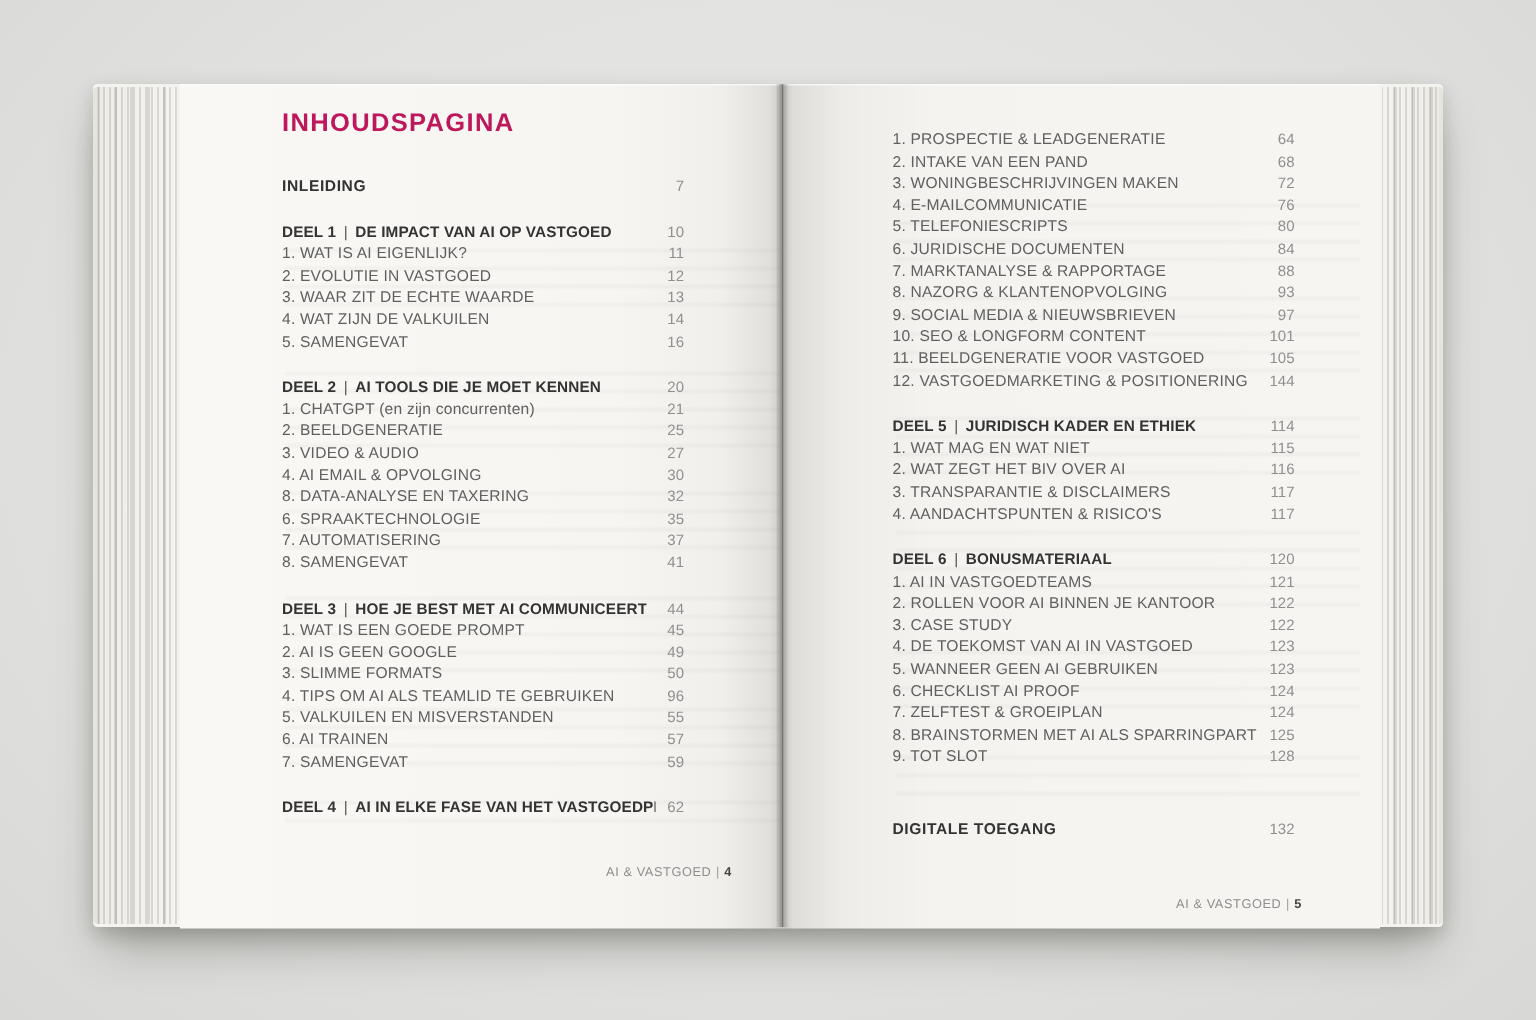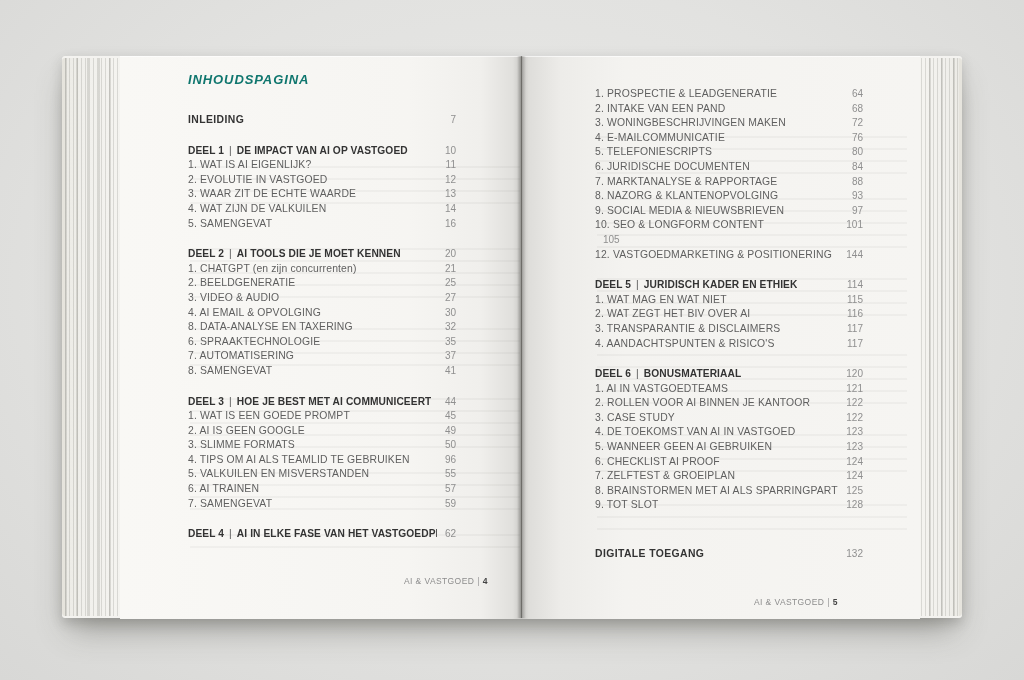--- a/index.html
+++ b/index.html
@@ -54,23 +54,22 @@
   .bleed{
     position:absolute;
     background:repeating-linear-gradient(180deg, rgba(0,0,0,0) 0 10px, rgba(95,95,88,0.10) 10px 12px);
     filter:blur(0.7px);opacity:0.5;pointer-events:none;
   }
   
   .toc{position:absolute;color:#5e5e5e;}
   .toc-left{left:126px;top:16px;width:268px;}
   .toc-right{left:533px;top:31px;width:268px;}
   .book-title{
-    margin:0 0 26px 0;font-size:13px;font-weight:bold;color:#0f766e;
+    margin:0 0 26px 0;font-size:17px;font-weight:bold;color:#be185d;
     letter-spacing:0.9px;
-    font-style:italic;
   }
   .toc-section{margin-bottom:16px;}
   .row{
     display:flex;justify-content:space-between;align-items:baseline;
     height:14.6px;font-size:10.4px;line-height:14.6px;white-space:nowrap;
   }
   .row .lbl{color:#5f5f5f;letter-spacing:0.15px;overflow:hidden;}
   .row .num{color:#8f8f8f;font-size:10px;padding-left:8px;flex:0 0 auto;}
   .row.head{font-size:10.2px;}
   .row.head .lbl{font-weight:bold;color:#333333;letter-spacing:0.1px;}
@@ -78,21 +77,21 @@
   .row.single .lbl{font-weight:bold;color:#333333;letter-spacing:0.4px;}
   .toc-section.extra-gap{margin-top:34px;}
   
   .footer{
     position:absolute;font-size:8.5px;color:#8d8d8d;letter-spacing:0.4px;
     text-align:right;
   }
   .footer .sep{margin:0 3px;color:#9a9a9a;}
   .footer .pagenum{color:#444;font-weight:bold;}
   .footer-left{left:126px;top:520px;width:300px;}
-  .footer-right{left:506px;top:541px;width:270px;}
+  .footer-right{left:536px;top:541px;width:270px;}
 </style>
 </head>
 <body>
 
 <div class="scene">
   <div class="book">
 
     <div class="edge edge-left"></div>
     <div class="edge edge-right"></div>
 
@@ -266,20 +265,21 @@
             </div>
             <div class="row item">
               <span class="lbl">9. SOCIAL MEDIA &amp; NIEUWSBRIEVEN</span>
               <span class="num">97</span>
             </div>
             <div class="row item">
               <span class="lbl">10. SEO &amp; LONGFORM CONTENT</span>
               <span class="num">101</span>
             </div>
             <div class="row item">
+              <span class="lbl">11. BEELDGENERATIE VOOR VASTGOED</span>
               <span class="num">105</span>
             </div>
             <div class="row item">
               <span class="lbl">12. VASTGOEDMARKETING &amp; POSITIONERING</span>
               <span class="num">144</span>
             </div>
           </div>
           <div class="toc-section">
             <div class="row head">
               <span class="lbl"><span>DEEL 5</span><span class="sep">|</span><span>JURIDISCH KADER EN ETHIEK</span></span>

